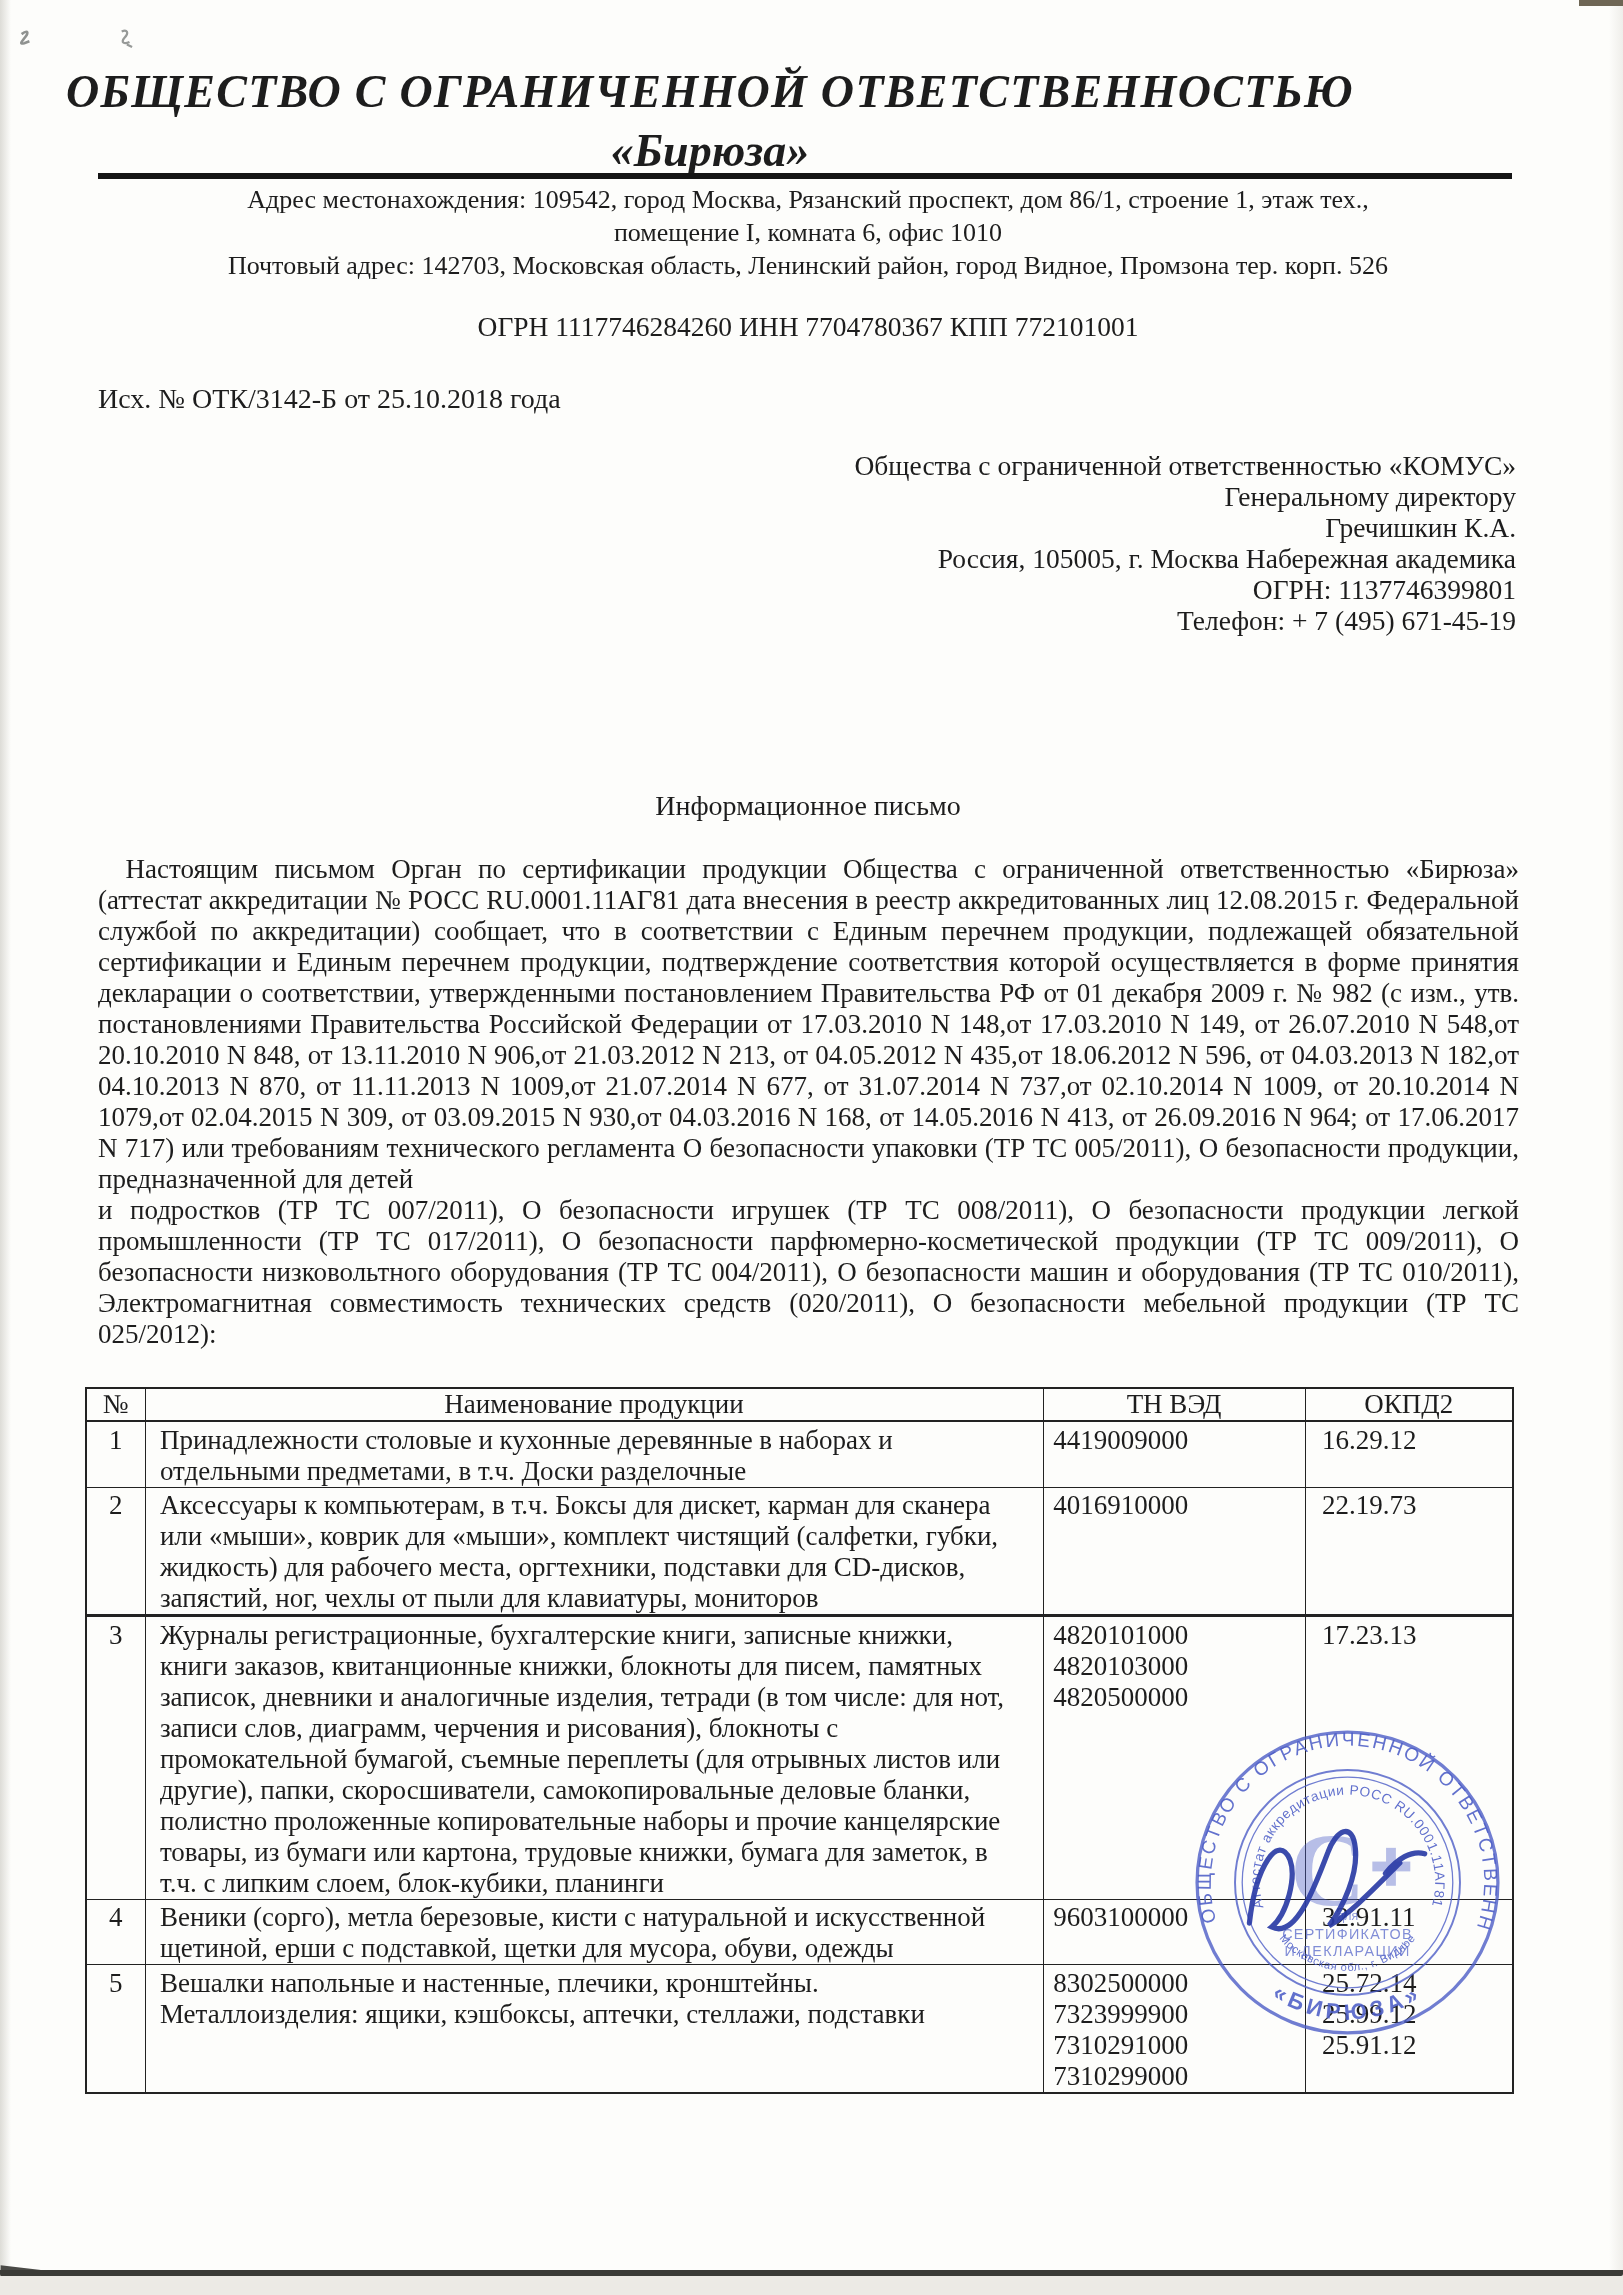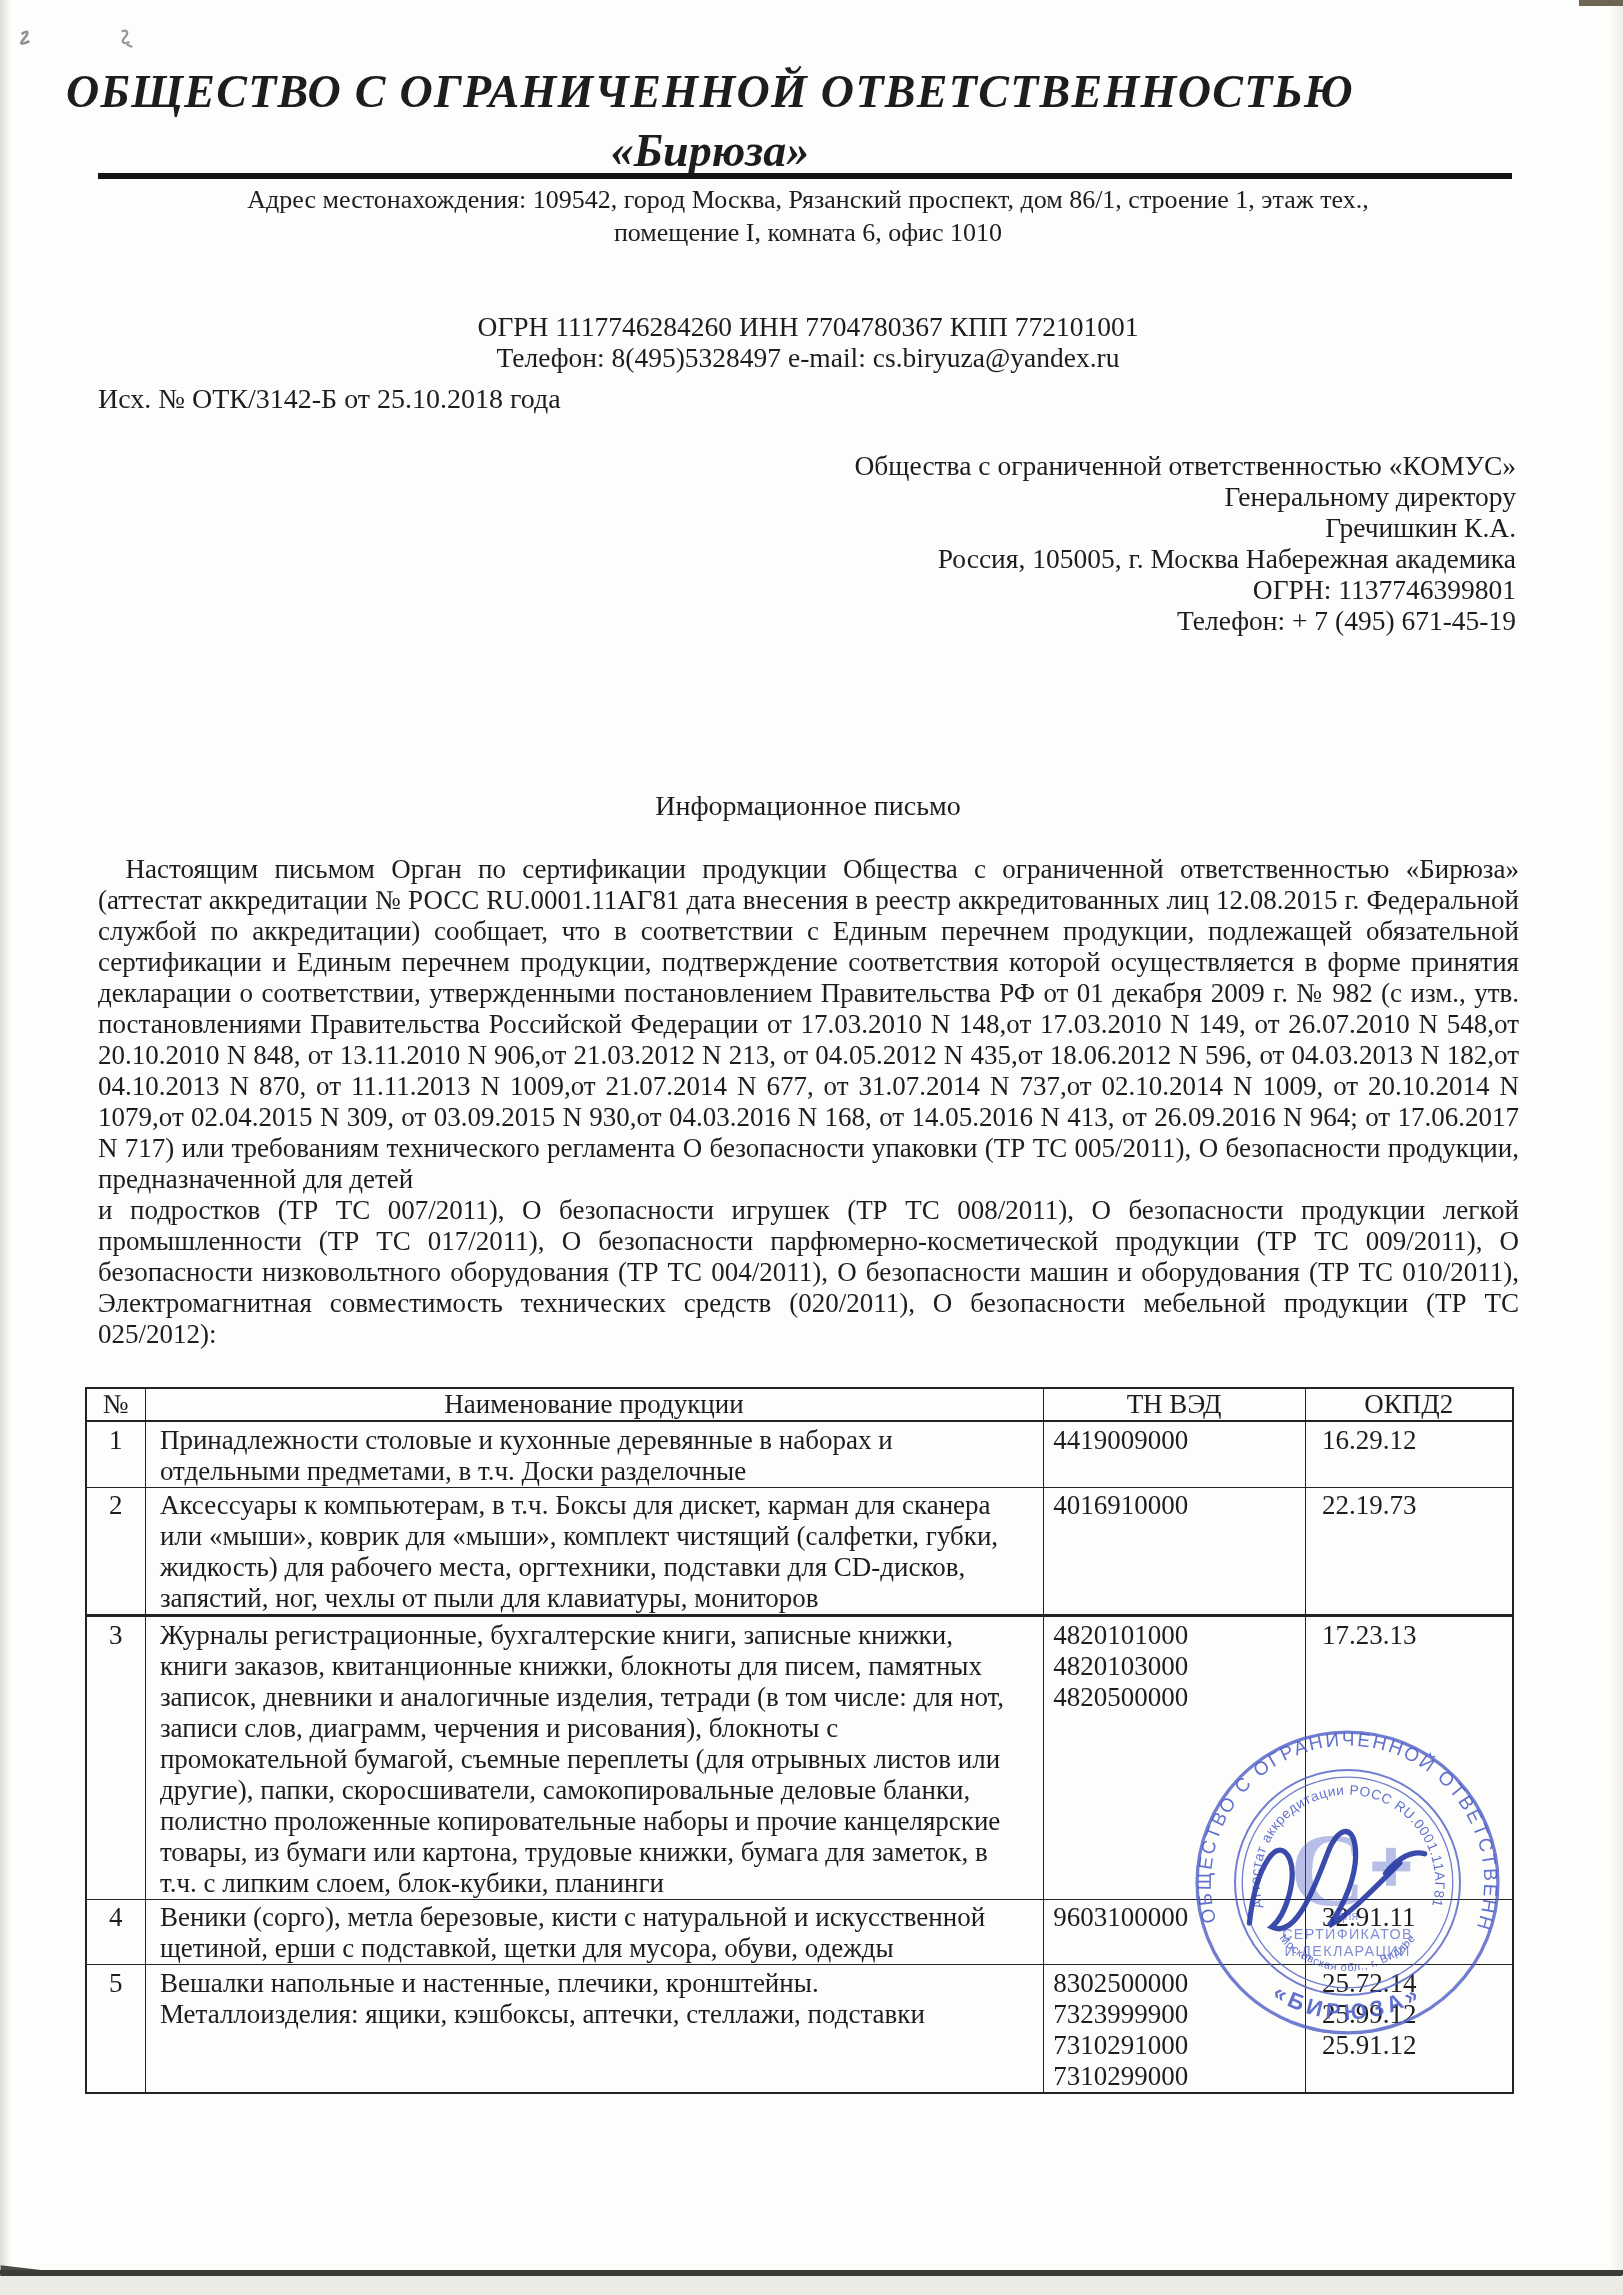--- a/index.html
+++ b/index.html
@@ -59,22 +59,22 @@
     <path d="M14 14 C 22 8, 26 10, 20 18 C 14 26, 10 30, 18 28 L 26 25" fill="none" stroke="#8f9290" stroke-width="4"></path>
     <path d="M168 10 C 176 6, 180 12, 172 20 C 166 27, 172 30, 180 26 M 176 30 L 184 34" fill="none" stroke="#979a98" stroke-width="3.5"></path>
   </svg>
 
   <div class="org-title">ОБЩЕСТВО С ОГРАНИЧЕННОЙ ОТВЕТСТВЕННОСТЬЮ</div>
   <div class="org-name">«Бирюза»</div>
   <div class="header-rule"></div>
 
   <div class="addr addr1">Адрес местонахождения: 109542, город Москва, Рязанский проспект, дом 86/1, строение 1, этаж тех.,</div>
   <div class="addr addr2">помещение I, комната 6, офис 1010</div>
+  <div class="addr addr3">Почтовый адрес: 142703, Московская область, Ленинский район, город Видное, Промзона тер. корп. 526</div>
   <div class="addr addr4">ОГРН 1117746284260 ИНН 7704780367 КПП 772101001</div>
-  <div class="addr addr5">Телефон: 8(495)5328497 e-mail: cs.biryuza@yandex.ru</div>
 
   <div class="outgoing">Исх. № ОТК/3142-Б от 25.10.2018 года</div>
 
   <div class="addressee">
     <div>Общества с ограниченной ответственностью «КОМУС»</div>
     <div>Генеральному директору</div>
     <div>Гречишкин К.А.</div>
     <div>Россия, 105005, г. Москва Набережная академика</div>
     <div>ОГРН: 1137746399801</div>
     <div>Телефон: + 7 (495) 671-45-19</div>

